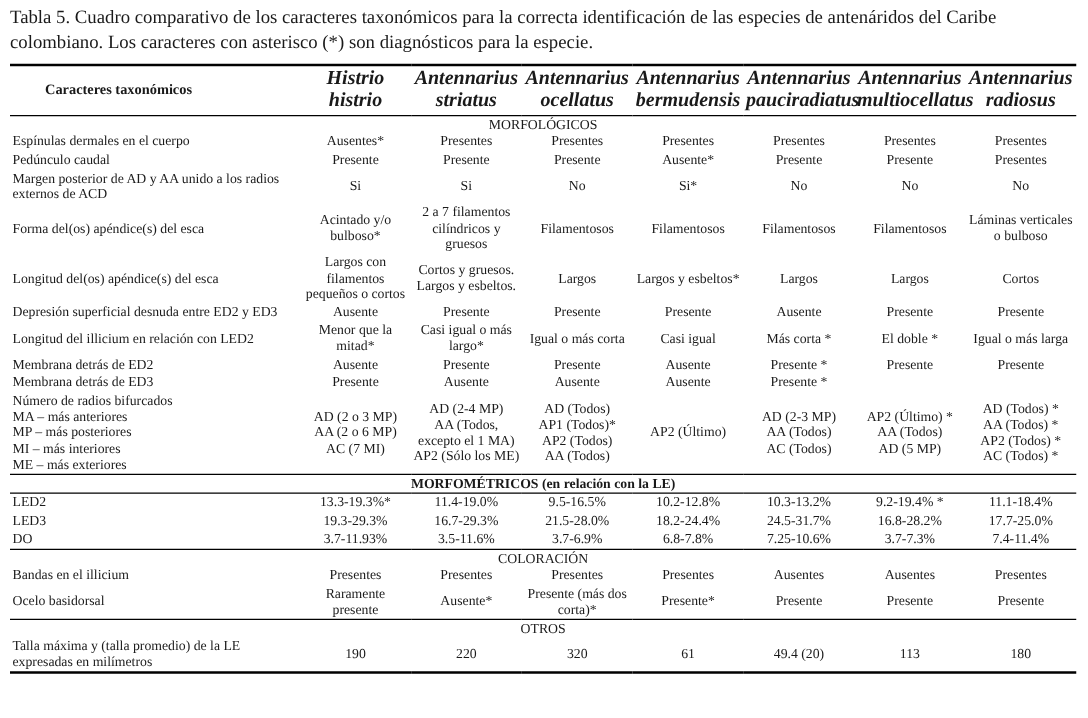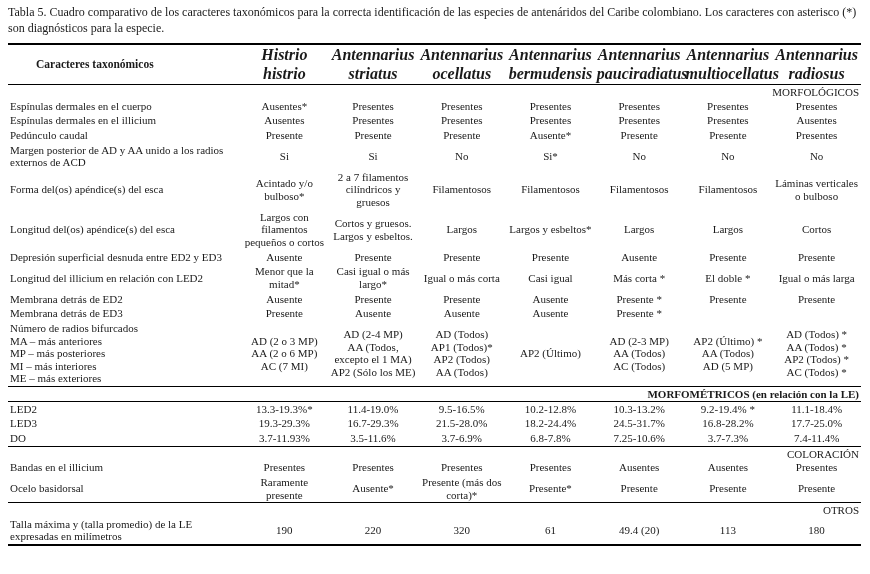--- a/index.html
+++ b/index.html
@@ -4,41 +4,41 @@
 <style>
   html, body { margin: 0; padding: 0; background: #ffffff; }
   body {
     width: 870px; height: 574px; box-sizing: border-box;
     padding: 5px 9px 4px 8px;
     font-family: "Liberation Serif", "DejaVu Serif", serif;
     color: #1a1a1a;
     overflow: hidden;
   }
   .caption {
-    font-size: 12px; line-height: 1.3; margin: 0 0 7px 0; text-align: left;
+    font-size: 15px; line-height: 1.3; margin: 0 0 7px 0; text-align: left;
   }
   table.taxo-table {
     width: 100%; border-collapse: collapse; table-layout: fixed;
     font-size: 11px; line-height: 1.15;
     border-top: 2px solid #000; border-bottom: 2px solid #000;
   }
   col.label-col { width: 27.2%; }
   thead tr { border-bottom: 1.2px solid #000; }
   th, td { padding: 1px 2px; vertical-align: middle; font-weight: normal; }
   th.row-header-label {
     text-align: left; font-weight: bold; padding-left: 28px; font-size: 11.5px;
   }
   th.species {
     text-align: center; font-weight: bold; font-style: italic; font-size: 16px;
   }
   th.species .genus, th.species .epithet { display: block; }
   td.row-label { text-align: left; white-space: pre-line; }
   td.value-cell { text-align: center; white-space: pre-line; }
   tr.section-row td {
-    text-align: right; border-top: 1.2px solid #000; padding: 1px 2px 0 2px;
+    text-align: center; border-top: 1.2px solid #000; padding: 1px 2px 0 2px;
   }
   tr.section-row.bold td { font-weight: bold; }
   tr.section-row.rule-below td { border-bottom: 1.2px solid #000; }
 </style>
 </head>
 <body>
 
 <div class="page">
   <p class="caption">Tabla 5. Cuadro comparativo de los caracteres taxonómicos para la correcta identificación de las especies de antenáridos del Caribe colombiano. Los caracteres con asterisco (*) son diagnósticos para la especie.</p>
   <table class="taxo-table">
@@ -84,30 +84,20 @@
         </tr>
         <tr>
           <td class="row-label">Espínulas dermales en el cuerpo</td>
           <td class="value-cell">Ausentes*</td>
           <td class="value-cell">Presentes</td>
           <td class="value-cell">Presentes</td>
           <td class="value-cell">Presentes</td>
           <td class="value-cell">Presentes</td>
           <td class="value-cell">Presentes</td>
           <td class="value-cell">Presentes</td>
-        </tr>
-        <tr>
-          <td class="row-label">Espínulas dermales en el illicium</td>
-          <td class="value-cell">Ausentes</td>
-          <td class="value-cell">Presentes</td>
-          <td class="value-cell">Presentes</td>
-          <td class="value-cell">Presentes</td>
-          <td class="value-cell">Presentes</td>
-          <td class="value-cell">Presentes</td>
-          <td class="value-cell">Ausentes</td>
         </tr>
         <tr>
           <td class="row-label">Pedúnculo caudal</td>
           <td class="value-cell">Presente</td>
           <td class="value-cell">Presente</td>
           <td class="value-cell">Presente</td>
           <td class="value-cell">Ausente*</td>
           <td class="value-cell">Presente</td>
           <td class="value-cell">Presente</td>
           <td class="value-cell">Presentes</td>

